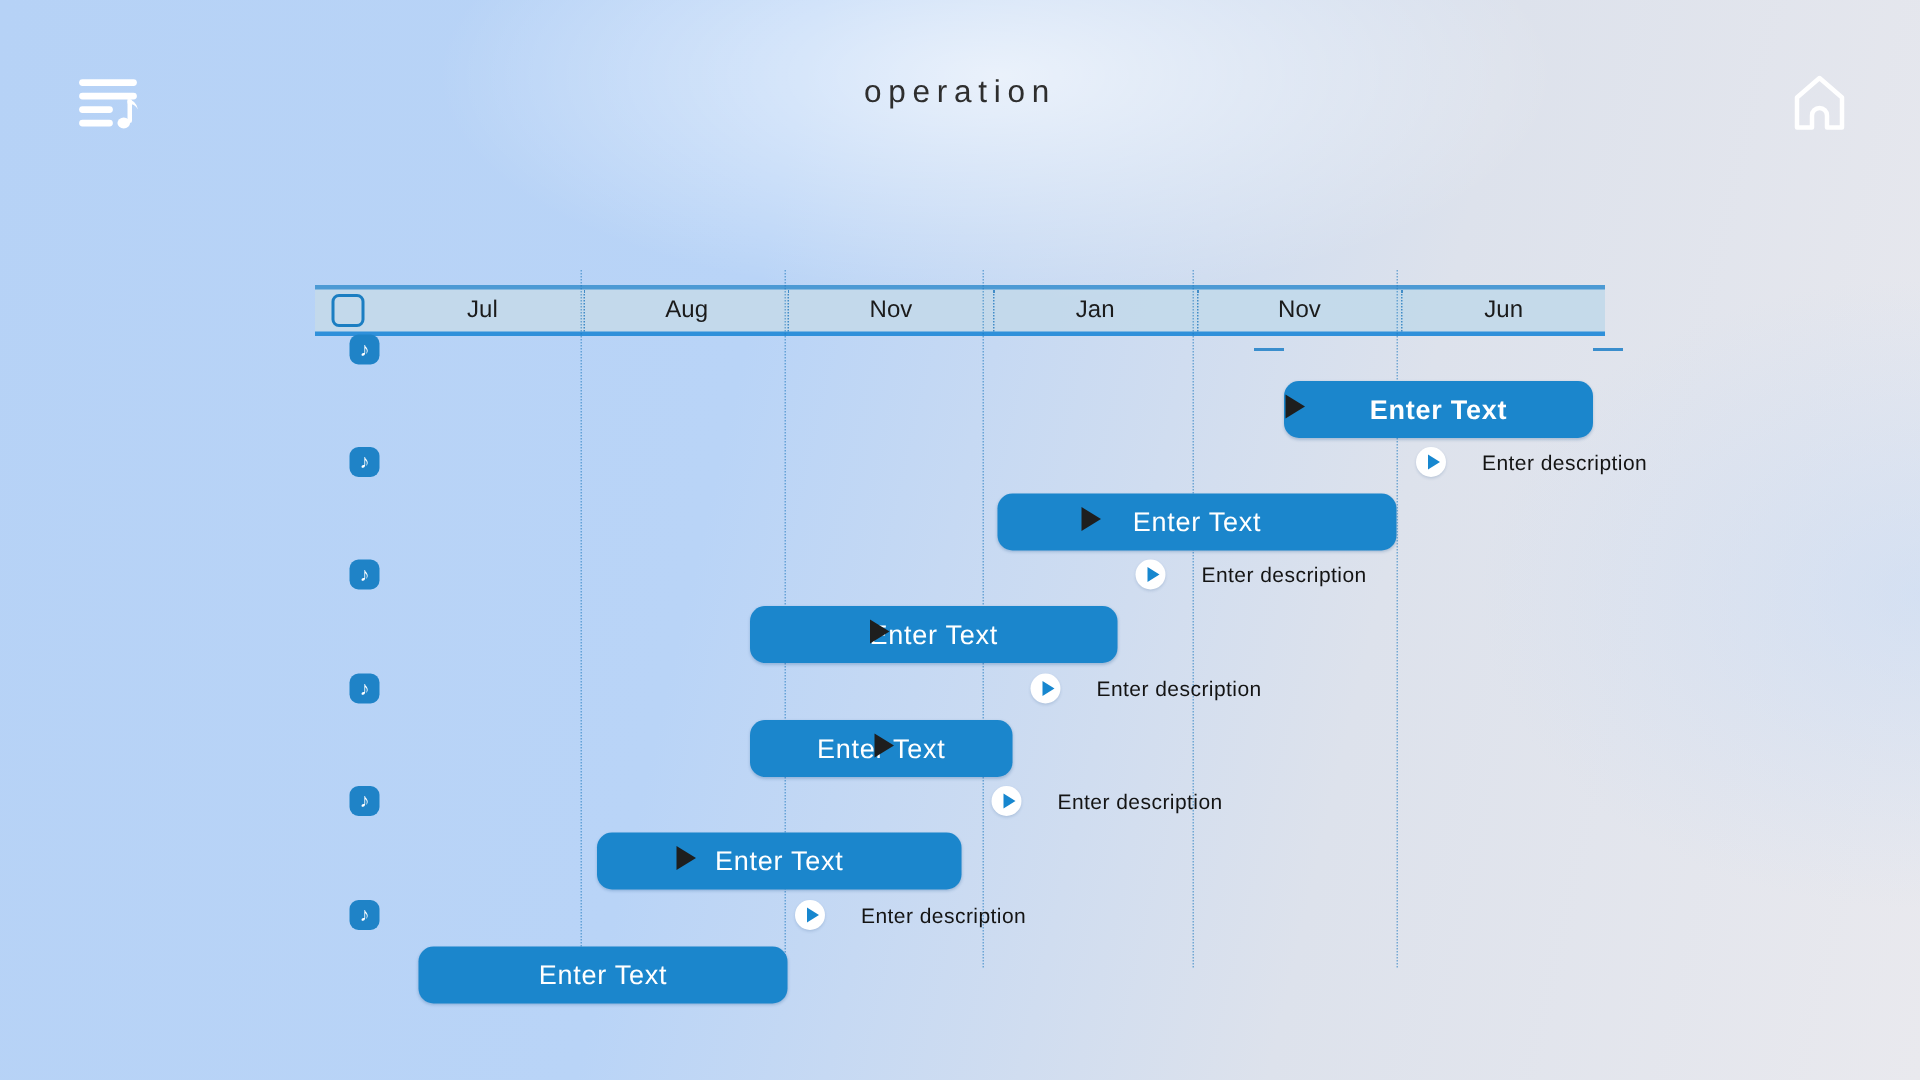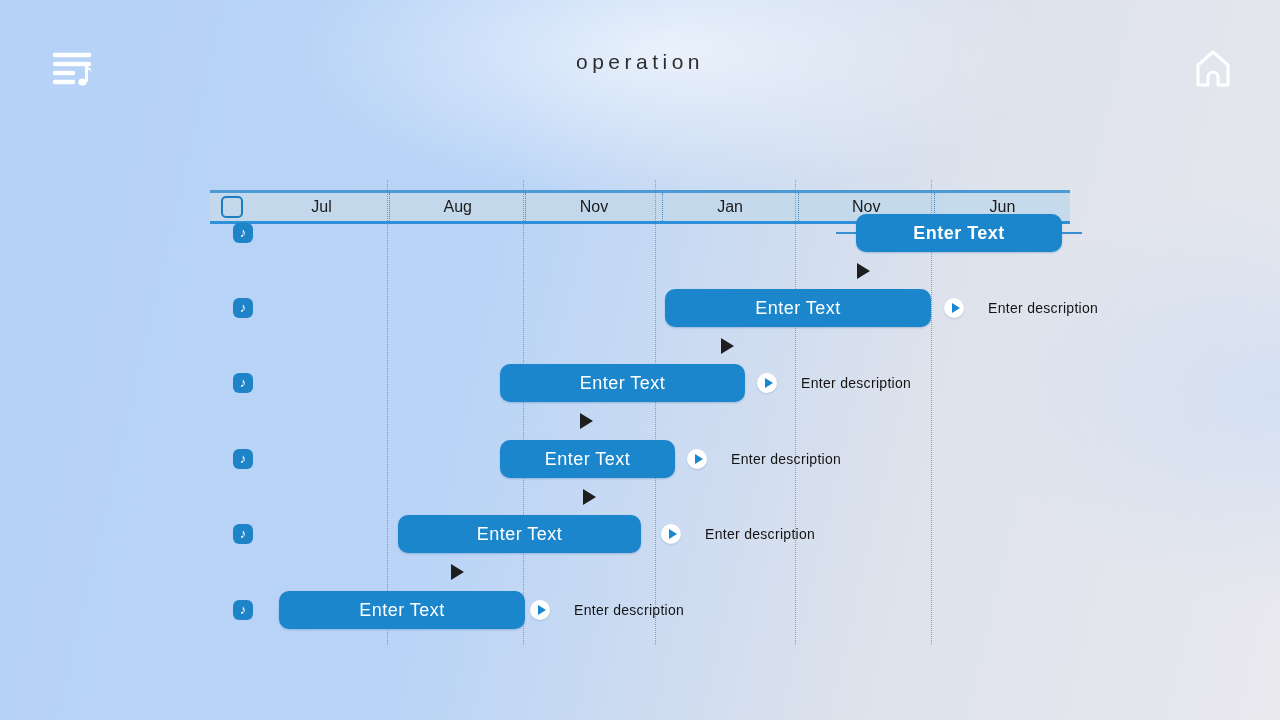--- a/index.html
+++ b/index.html
@@ -39,20 +39,21 @@
   .note-icon{
     position:absolute;width:20px;height:20px;border-radius:6px;background:#1f83c7;
     color:#ffffff;font-size:13px;line-height:20px;text-align:center;
   }
   
   .bar{
     position:absolute;height:38px;border-radius:10px;background:#1b86cc;
     display:flex;align-items:center;justify-content:center;
     color:#ffffff;font-size:18px;letter-spacing:0.5px;cursor:pointer;
     box-shadow:0 1px 2px rgba(20,80,140,0.25);
+    margin-top:40px;
   }
   .bar.bold{font-weight:700;}
   .connector{position:absolute;height:2px;background:#3a8ecd;}
   
   .arrow{
     position:absolute;width:0;height:0;
     border-top:8px solid transparent;border-bottom:8px solid transparent;
     border-left:13px solid #1e1e1e;
   }
   

